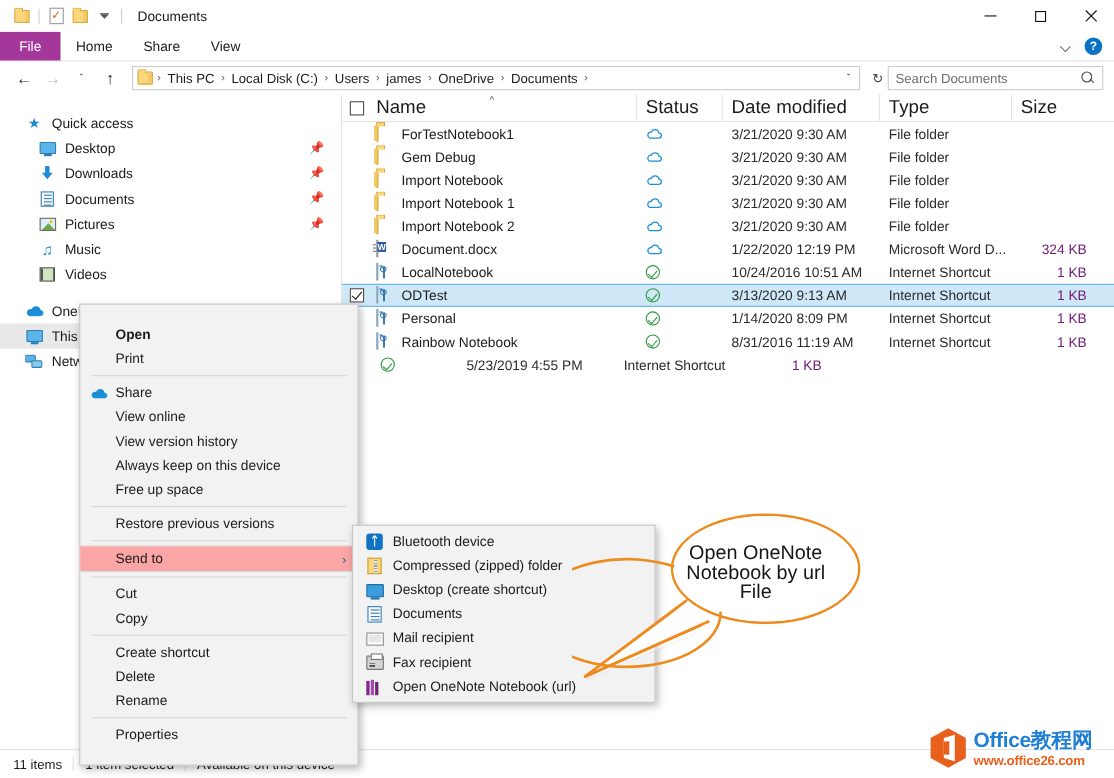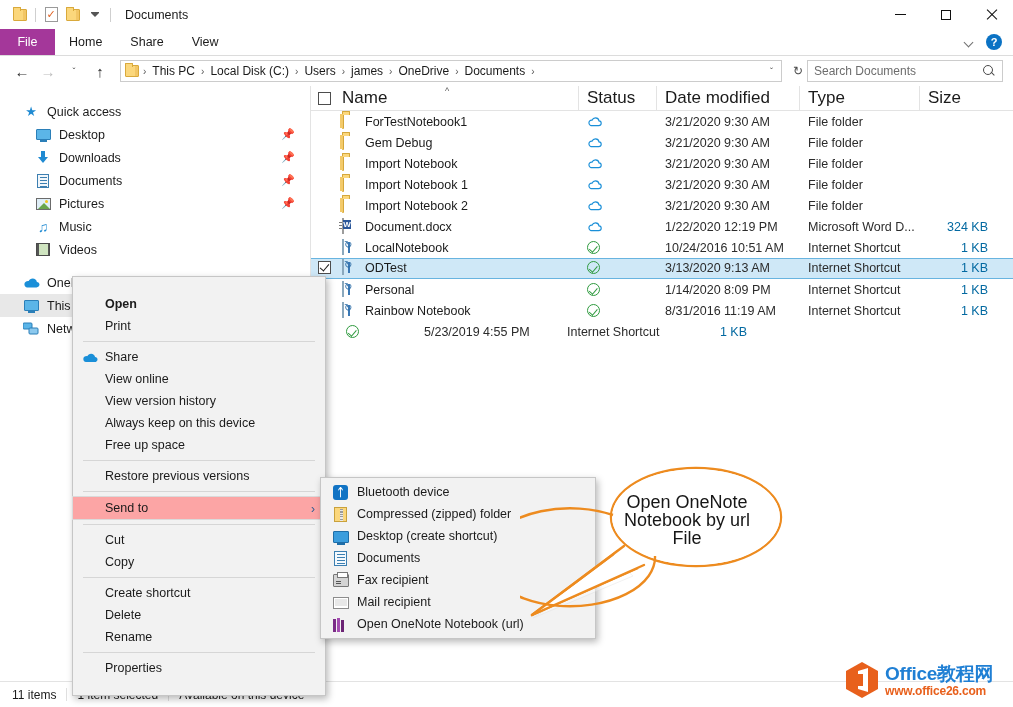--- a/index.html
+++ b/index.html
@@ -286,35 +286,35 @@
   .hcell.name { width: 241px; padding-left: 4px; }
   .hcell.status { width: 78px; }
   .hcell.date { width: 143px; }
   .hcell.type { width: 120px; }
   .hcell.size { width: 80px; border-right: none; }
   .hchk {
     width: 13px; height: 13px; border: 1.2px solid #4d4d4d; background: #fff;
   }
 
   .frow {
-    height: 21px; display: flex; align-items: flex-end;
+    height: 21px; display: flex; align-items: center;
     font-size: 12.5px; color: #1b1b1b; position: relative;
   }
   .frow.selected {
     background: #cfe8f7;
     border-top: 1px solid #68b4e0; border-bottom: 1px solid #68b4e0;
     height: 21px;
   }
   .fc { display: flex; align-items: center; height: 21px; overflow: hidden; white-space: nowrap; }
   .fc.chk { width: 27px; justify-content: center; }
   .fc.name { width: 241px; padding-left: 4px; gap: 7px; }
   .fc.status { width: 78px; padding-left: 8px; }
   .fc.date { width: 143px; padding-left: 8px; color: #2b2b2b; }
   .fc.type { width: 120px; padding-left: 8px; color: #2b2b2b; }
-  .fc.size { width: 80px; padding-right: 12px; justify-content: flex-end; color: #0369a1; }
+  .fc.size { width: 80px; padding-right: 12px; justify-content: flex-end; color: #701a75; }
   .rowchk {
     width: 13px; height: 13px; border: 1.2px solid #4d4d4d;
     background: #fff; position: relative;
   }
   .rowchk.on::after {
     content: ""; position: absolute; left: 3px; top: 0px;
     width: 4px; height: 8px;
     border-right: 1.6px solid #1b1b1b; border-bottom: 1.6px solid #1b1b1b;
     transform: rotate(40deg);
   }
@@ -947,29 +947,29 @@
       <span>Desktop (create shortcut)</span>
     </div>
     <div class="smi">
       <span class="smicon">
           <span class="ic-docs"></span>
         </span>
       <span>Documents</span>
     </div>
     <div class="smi">
       <span class="smicon">
+          <span class="ic-mail"></span>
+        </span>
+      <span>Mail recipient</span>
+    </div>
+    <div class="smi">
+      <span class="smicon">
           <span class="ic-fax"></span>
         </span>
       <span>Fax recipient</span>
-    </div>
-    <div class="smi">
-      <span class="smicon">
-          <span class="ic-mail"></span>
-        </span>
-      <span>Mail recipient</span>
     </div>
     <div class="smi">
       <span class="smicon">
         <span class="ic-onenote">
           <i style="height:13px;background:#7b2b87"></i>
           <i style="height:14px;background:#a34bb0"></i>
           <i style="height:12px;background:#6c2475"></i>
         </span>
       </span>
       <span>Open OneNote Notebook (url)</span>

